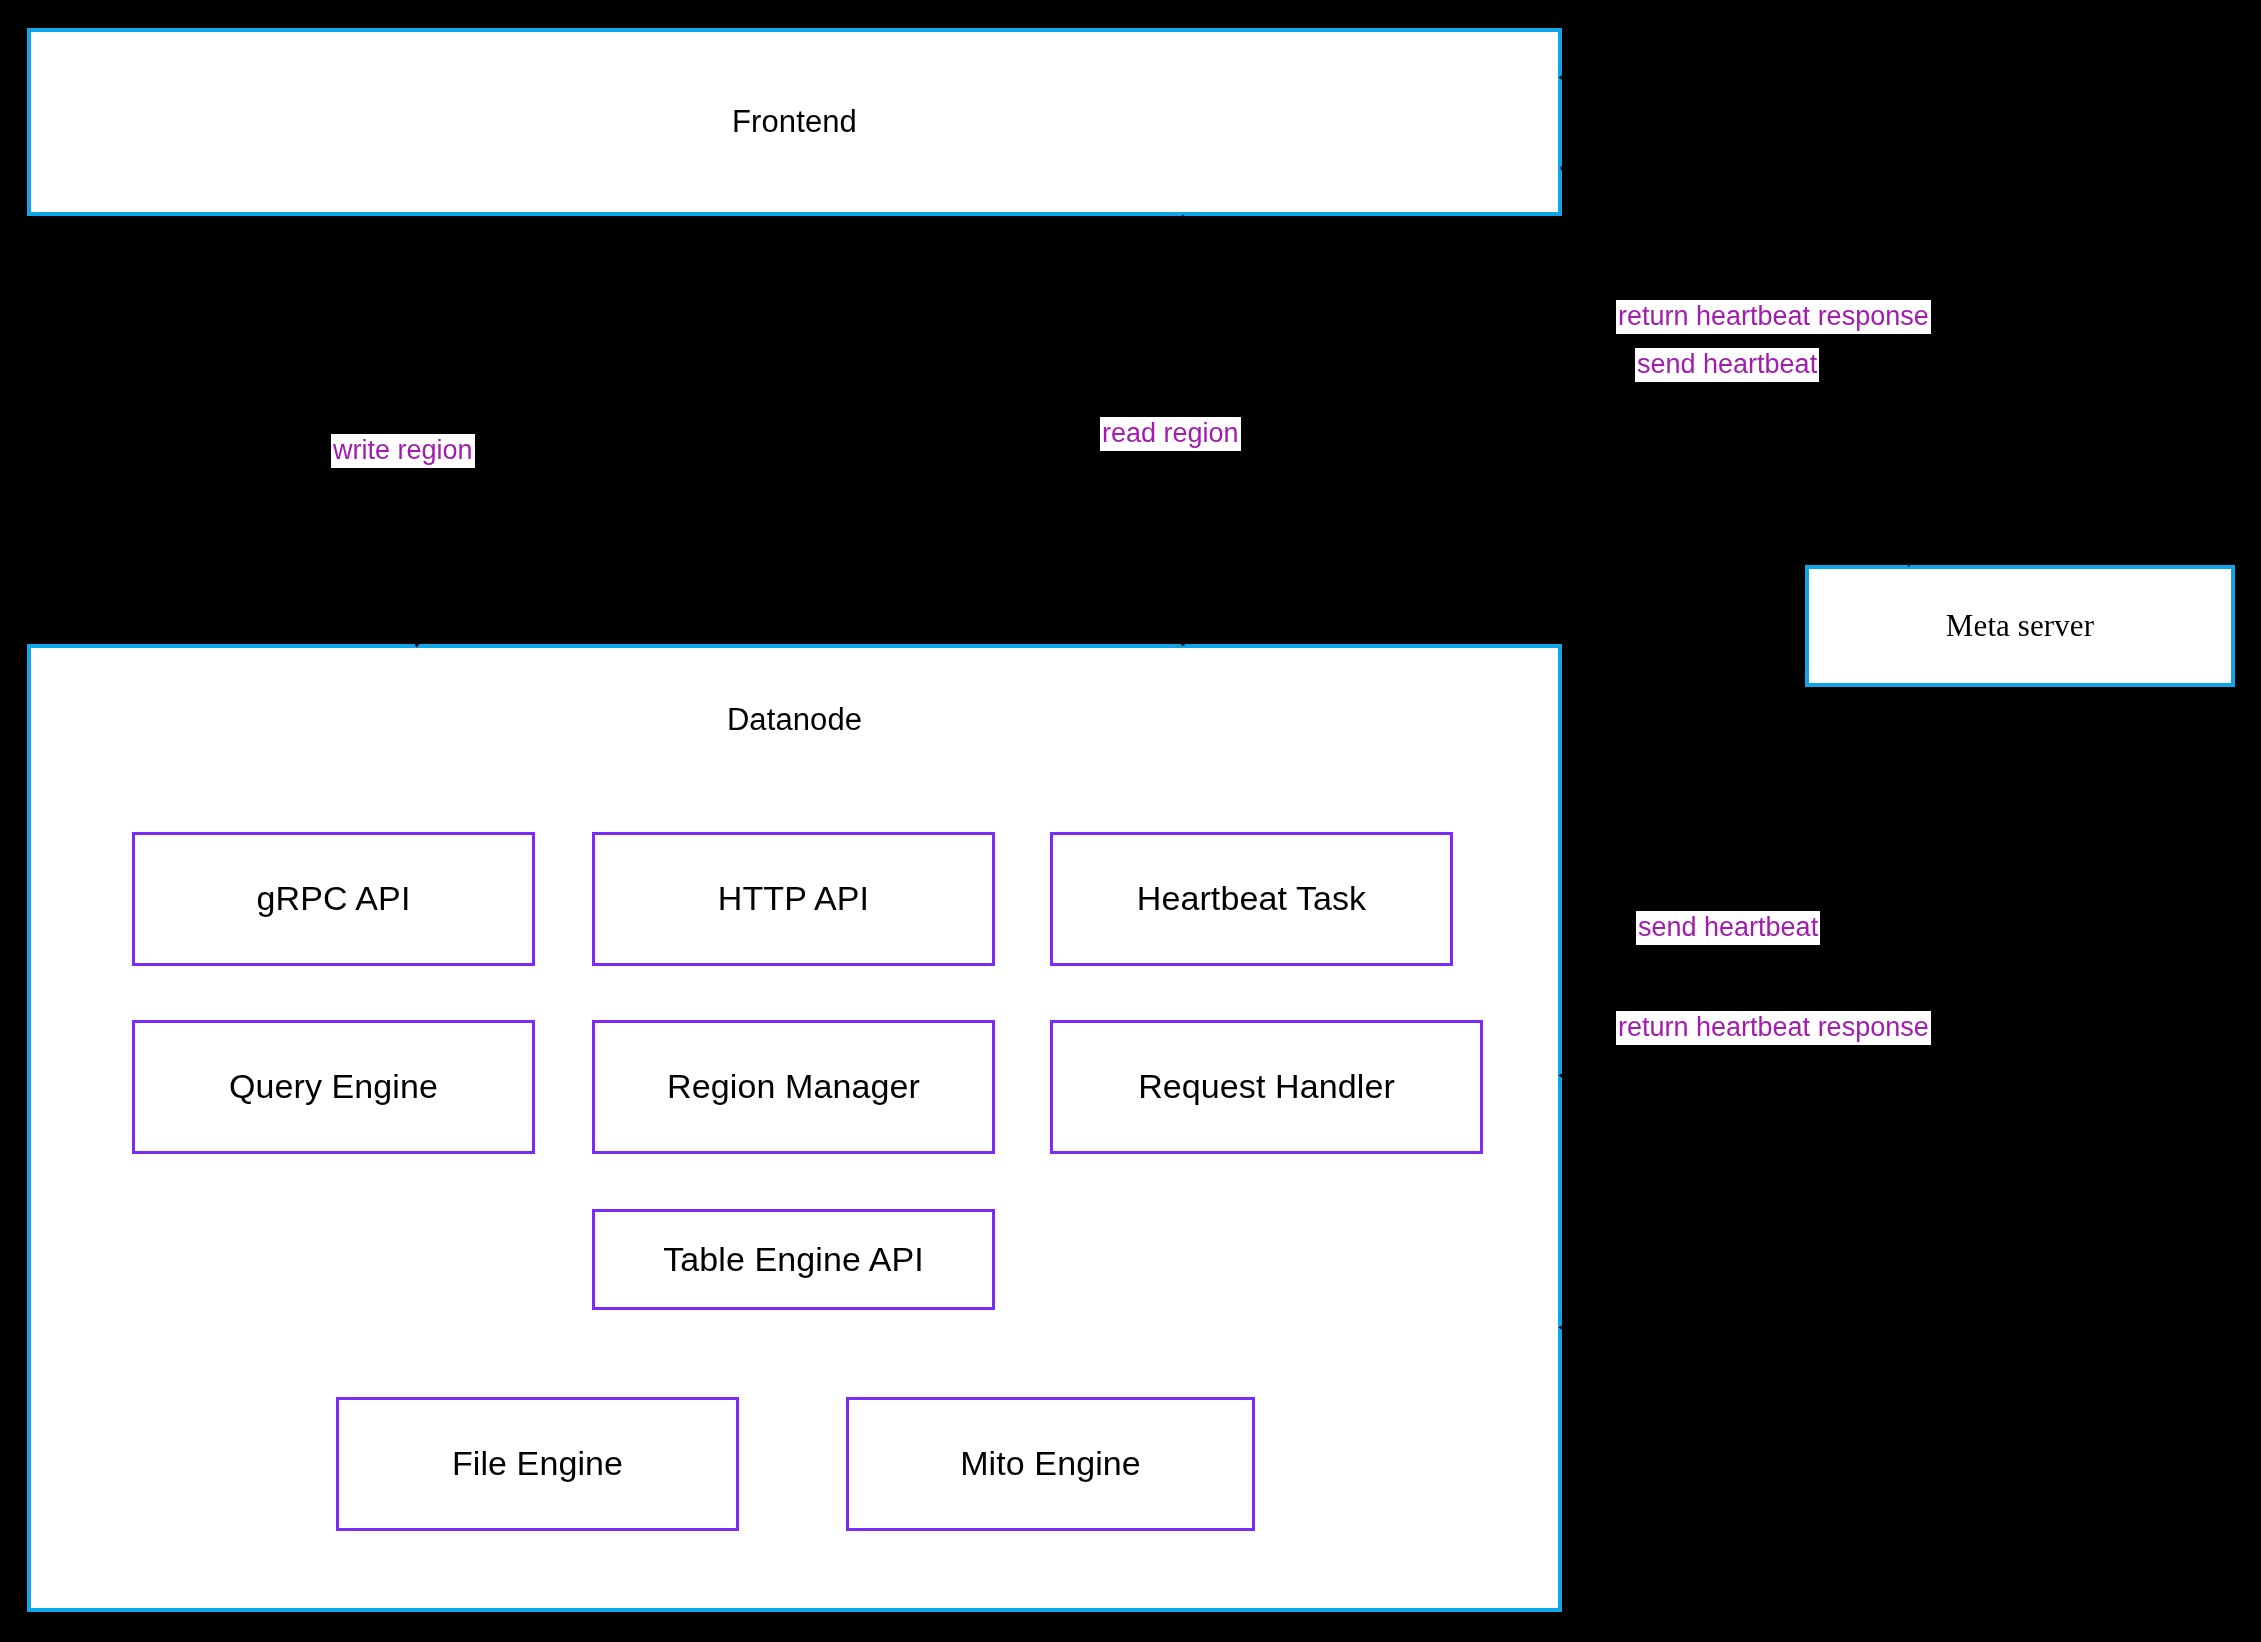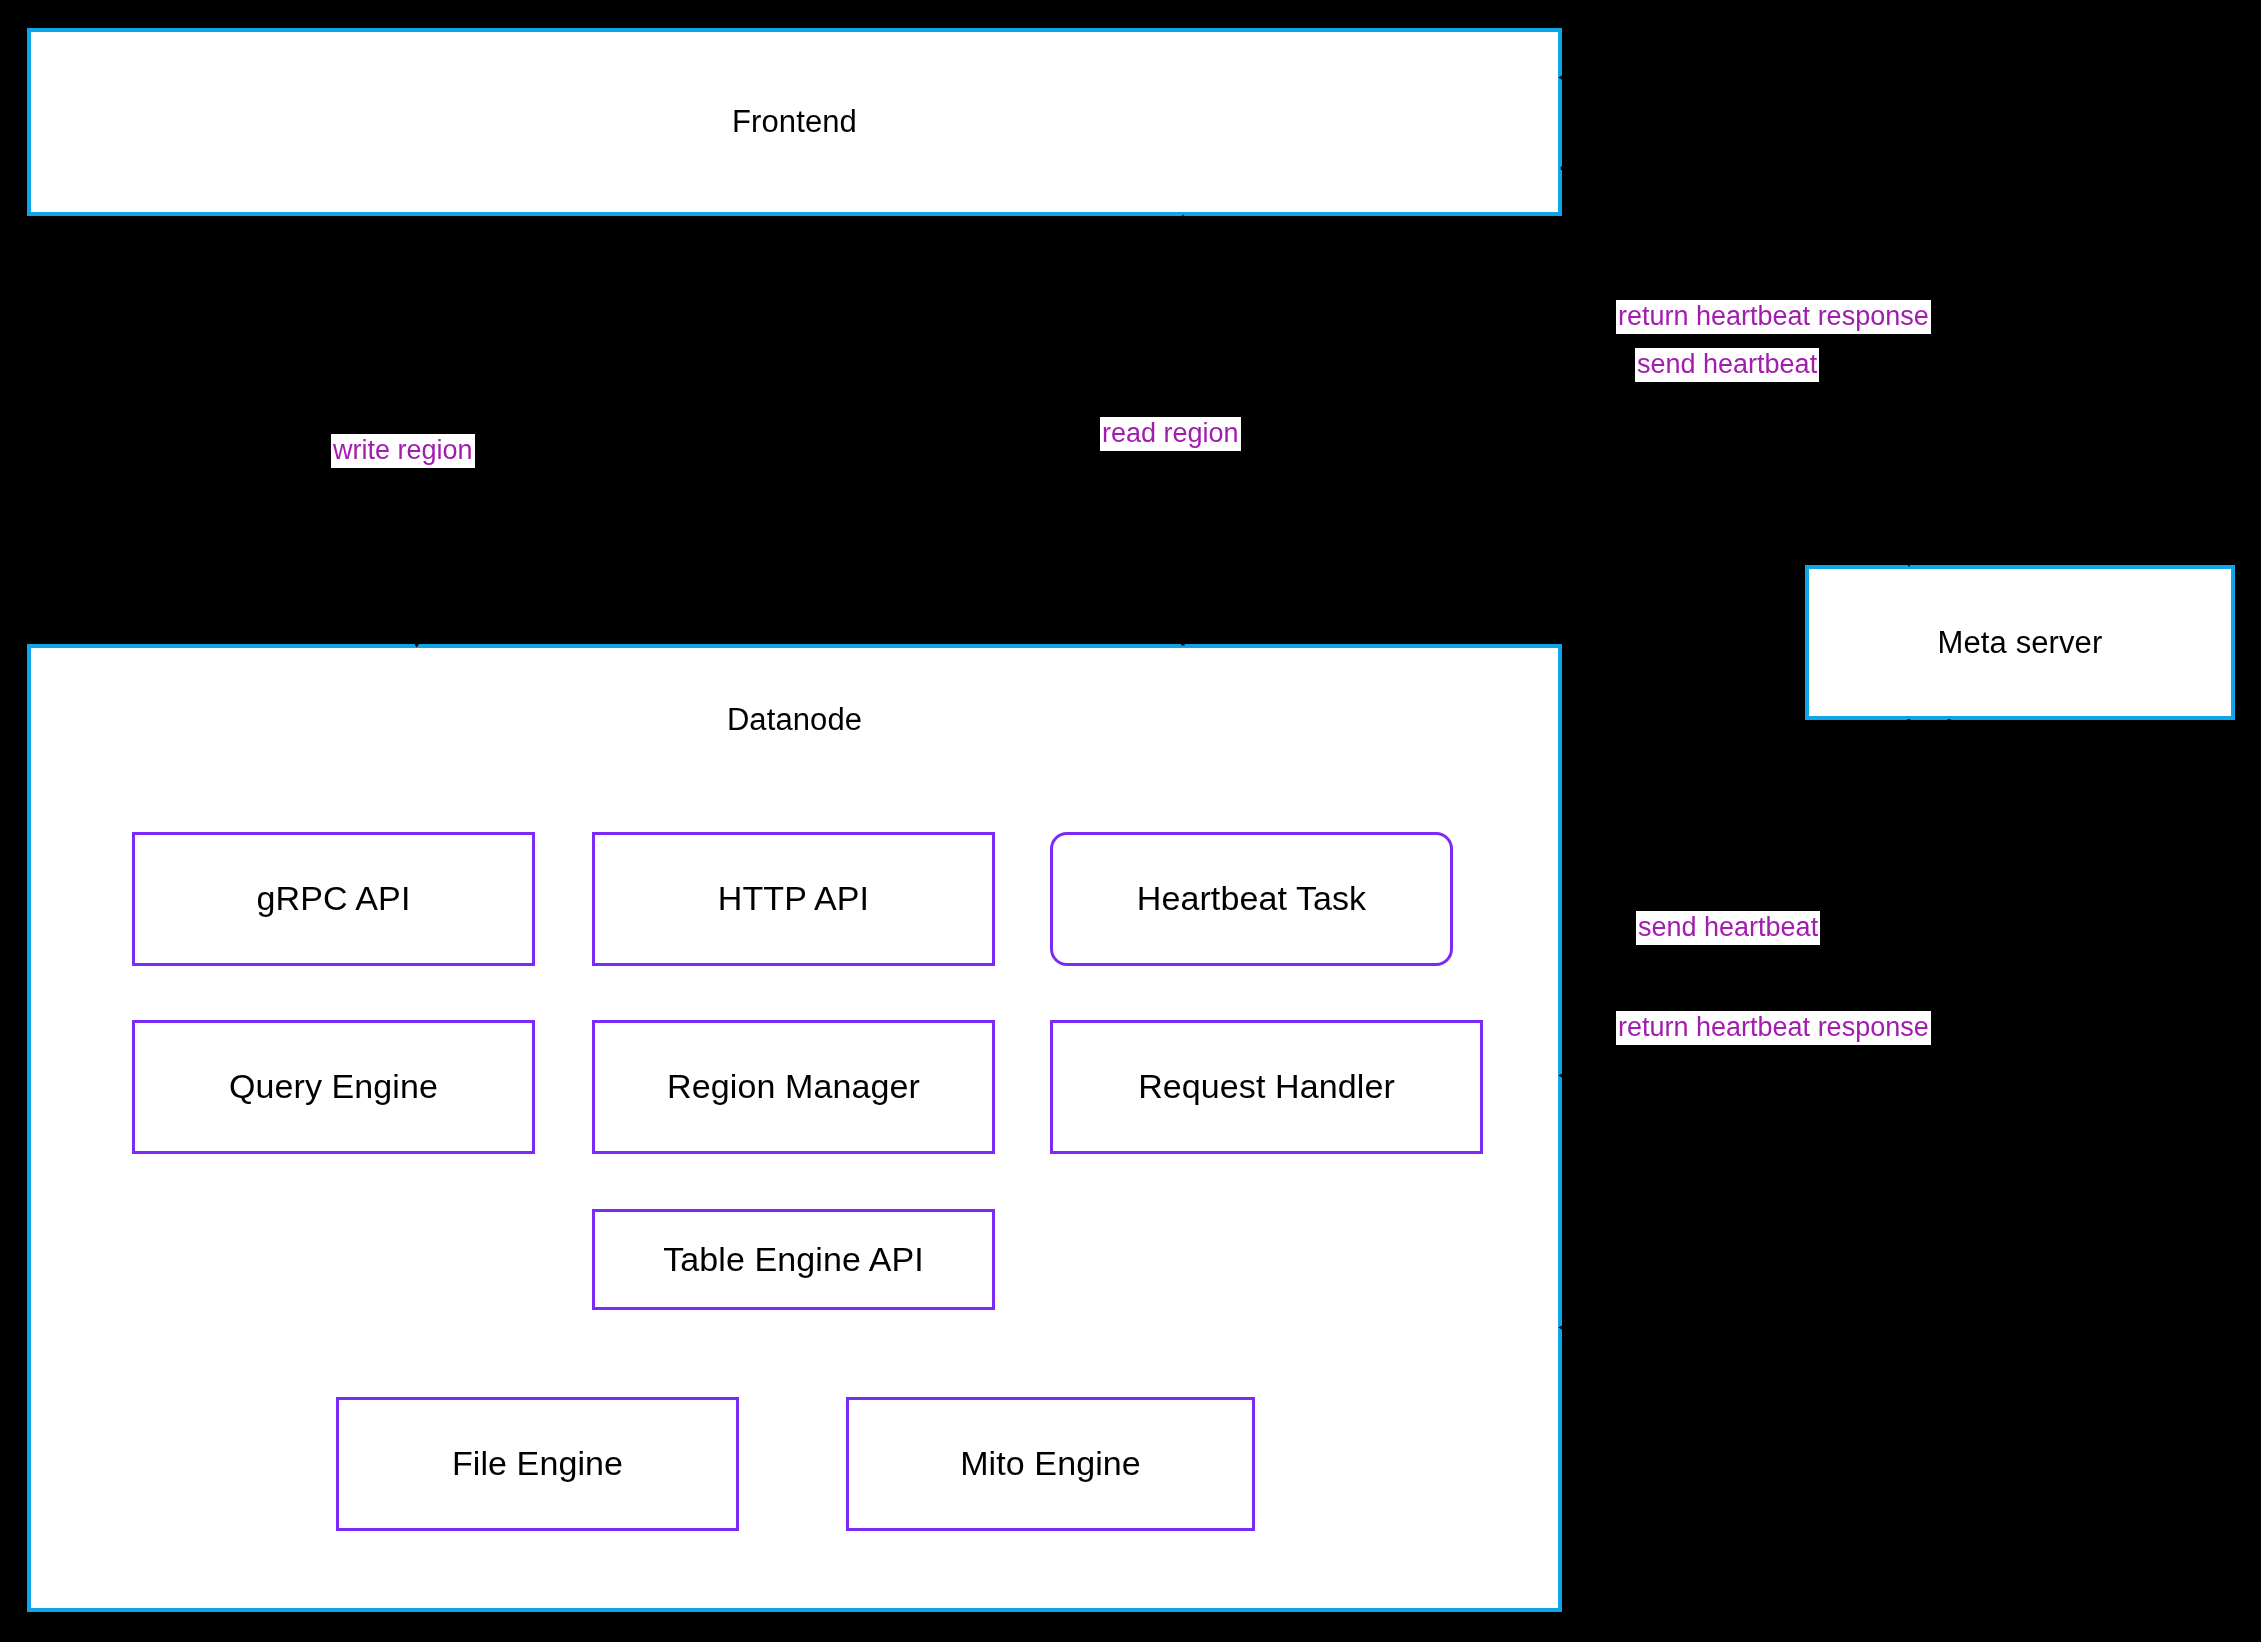--- a/index.html
+++ b/index.html
@@ -104,37 +104,37 @@
     <path d="M 2900 840 L 2760 115 L 2322 115" stroke="#000000" stroke-width="5" fill="none" marker-end="url(#arrow)"></path>
 
     <path d="M 2322 1600 L 2840 1600 L 2840 1070" stroke="#000000" stroke-width="5" fill="none" marker-start="url(#arrow)"></path>
     <path d="M 2900 1070 L 2900 1975 L 2322 1975" stroke="#000000" stroke-width="5" fill="none" marker-end="url(#arrow)"></path>
   </svg>
 
   <div class="node outer" style="left:27px; top:28px; width:1535px; height:188px;">
     <span class="node-label">Frontend</span>
   </div>
 
-  <div class="node outer" style="left:1805px; top:565px; width:430px; height:155px;">
+  <div class="node outer" style="left:1805px; top:565px; width:430px; height:122px;font-family:Liberation Serif, serif;">
     <span class="node-label">Meta server</span>
   </div>
 
   <div class="node outer container" style="left:27px; top:644px; width:1535px; height:968px;">
     <span class="node-label">Datanode</span>
   </div>
 
   <div class="node inner" style="left:132px; top:832px; width:403px; height:134px;">
     <span class="node-label">gRPC API</span>
   </div>
 
   <div class="node inner" style="left:592px; top:832px; width:403px; height:134px;">
     <span class="node-label">HTTP API</span>
   </div>
 
-  <div class="node inner" style="left:1050px; top:832px; width:403px; height:134px;border-radius:17px;">
+  <div class="node inner" style="left:1050px; top:832px; width:403px; height:134px;">
     <span class="node-label">Heartbeat Task</span>
   </div>
 
   <div class="node inner" style="left:132px; top:1020px; width:403px; height:134px;">
     <span class="node-label">Query Engine</span>
   </div>
 
   <div class="node inner" style="left:592px; top:1020px; width:403px; height:134px;">
     <span class="node-label">Region Manager</span>
   </div>

